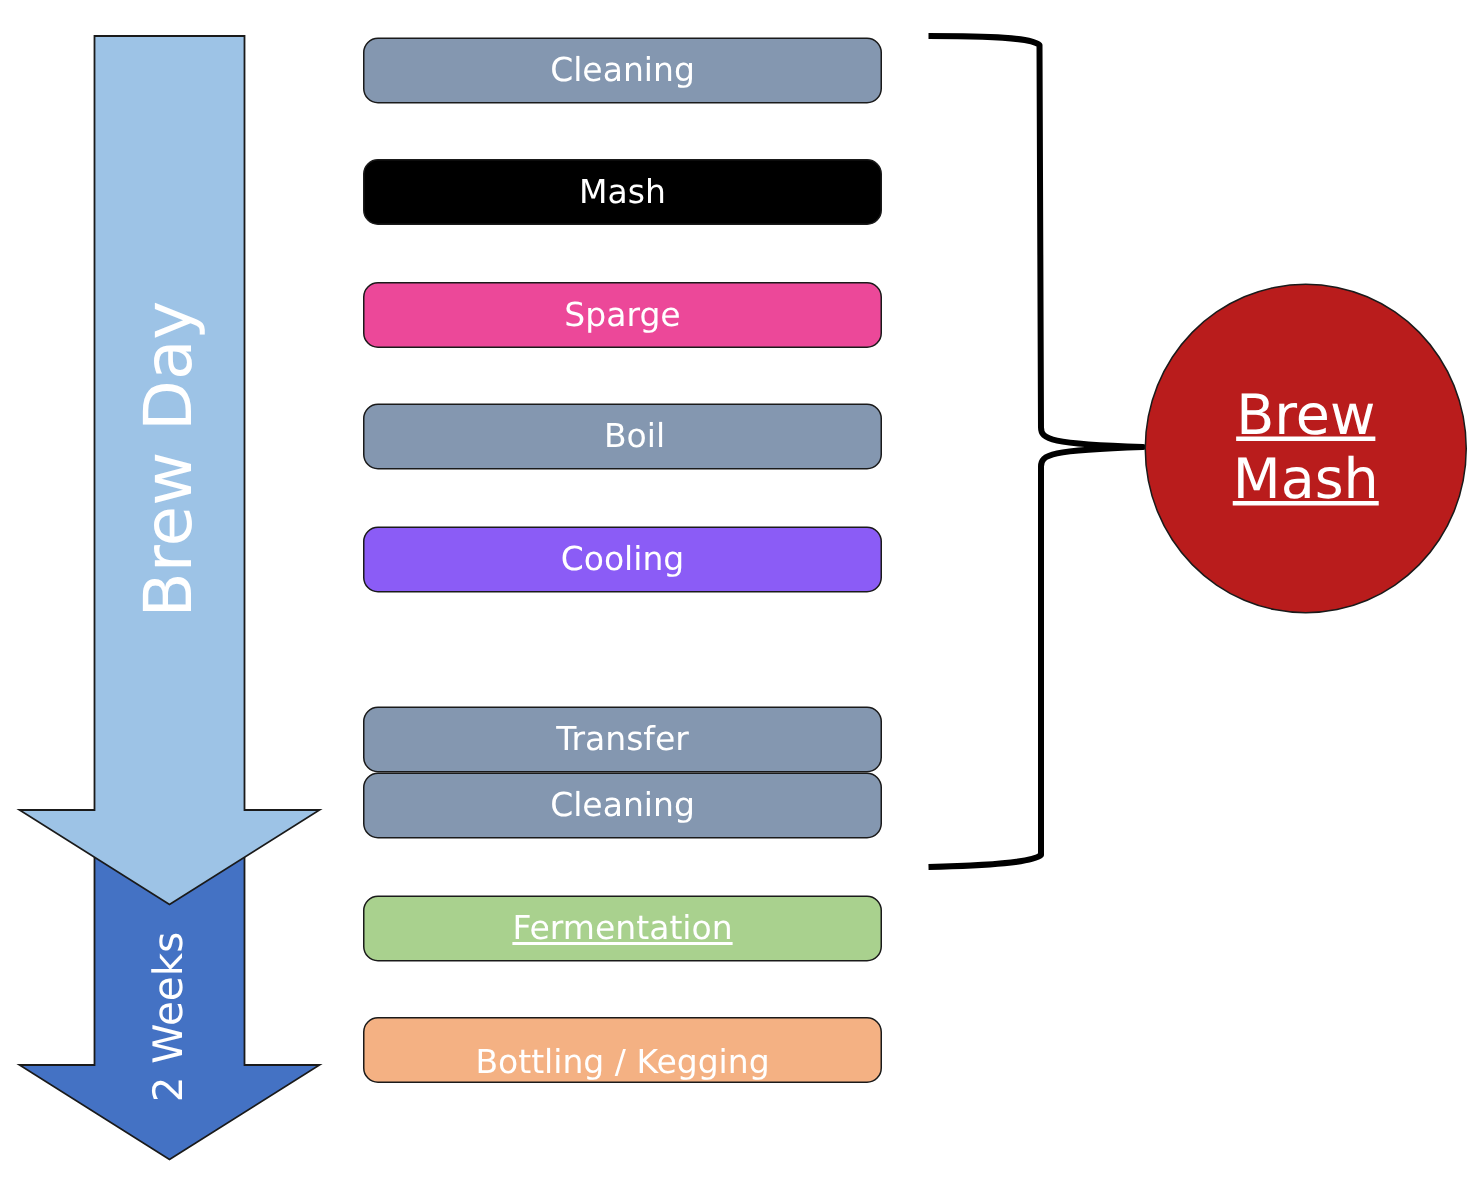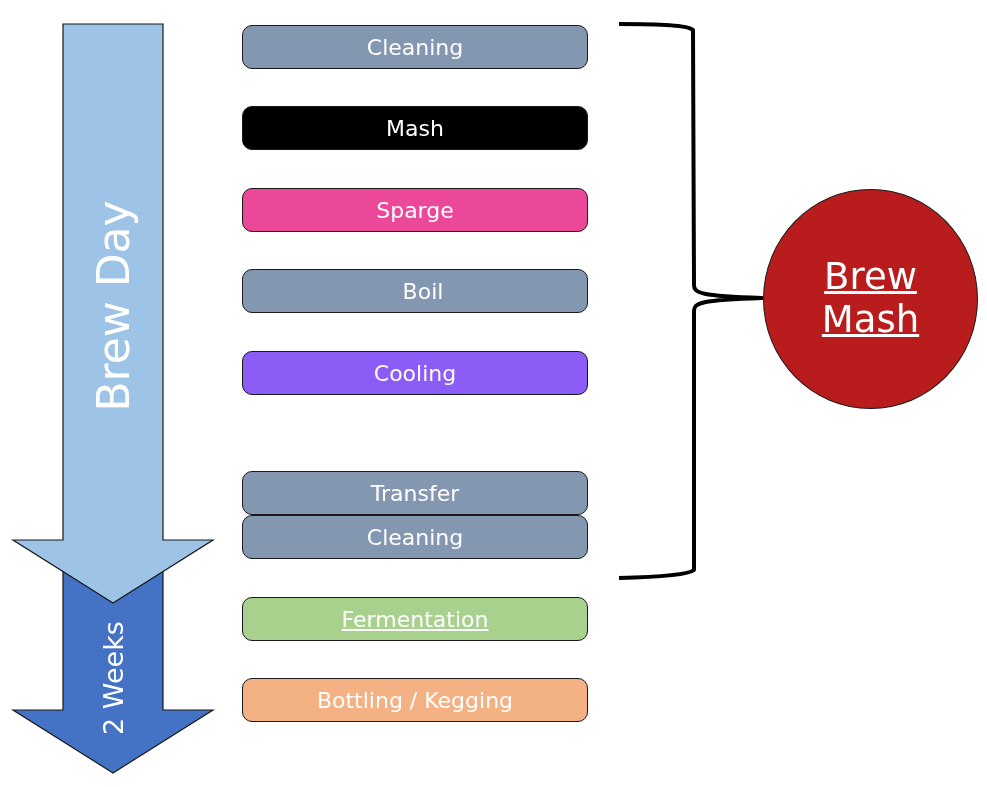--- a/index.html
+++ b/index.html
@@ -55,20 +55,20 @@
   </div>
 <div class="step" style="top: 433px; background: rgb(132, 151, 176); margin-top: 38px;">
     <span>Transfer</span>
   </div>
 <div class="step" style="top: 515px; background: rgb(132, 151, 176);">
     <span>Cleaning</span>
   </div>
 <div class="step" style="top: 597px; background: rgb(169, 209, 142); text-decoration: underline;">
     <span>Fermentation</span>
   </div>
-<div class="step" style="top: 678px; background: rgb(244, 177, 131);">
+<div class="step" style="top: 678px; background: rgb(244, 177, 131); align-items: flex-end;">
     <span>Bottling / Kegging</span>
   </div>
 
 <div id="buddy" style="background: #b91c1c; text-decoration: underline;">
   <span>Brew</span>
   <span>Mash</span>
 </div>
 
 </body></html>

